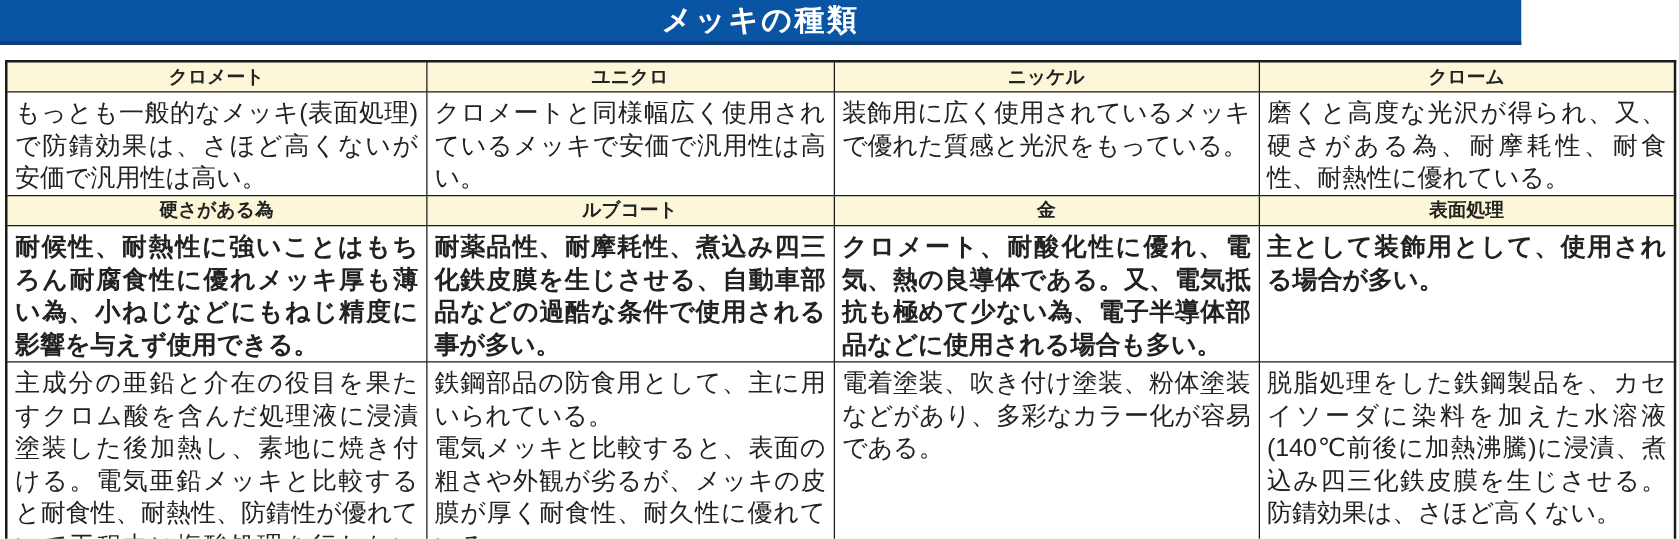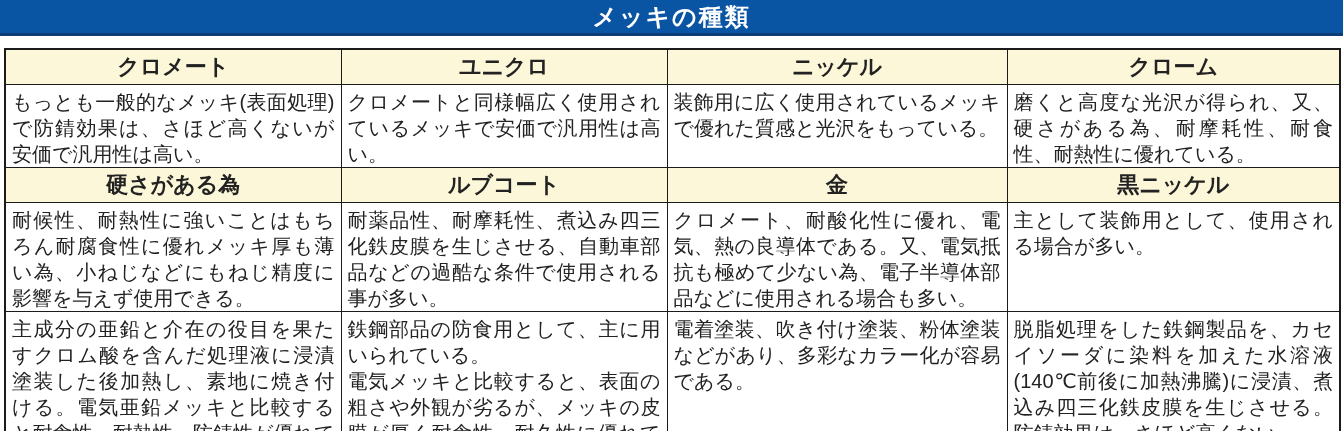--- a/index.html
+++ b/index.html
@@ -10,21 +10,21 @@
     --c-text:#222222;
   }
   *{margin:0;padding:0;box-sizing:border-box;}
   html,body{width:1343px;height:431px;background:#ffffff;overflow:hidden;}
   body{
     font-family:"Liberation Sans","DejaVu Sans",sans-serif;
     color:var(--c-text);
     position:relative;
   }
   .title-bar{
-    position:absolute;left:0;top:0;width:1343px;height:36px;
+    position:absolute;left:0;top:0;width:1217px;height:36px;
     background:var(--c-title-bar);
     border-bottom:3px solid var(--c-title-edge);
     display:flex;align-items:center;justify-content:center;
   }
   .title-bar h1{
     color:#ffffff;font-size:24px;font-weight:bold;letter-spacing:2px;
     line-height:33px;
   }
   table.plating{
     position:absolute;left:4px;top:48px;width:1335px;
@@ -37,35 +37,35 @@
   table.plating col.c4{width:333px;}
   table.plating td{
     border:1px solid var(--c-border);
     vertical-align:top;
   }
   
   table.plating{border:2px solid var(--c-border);}
   td.hcell{
     background:var(--c-header-bg);
     font-weight:bold;
-    font-size:22px;
+    font-size:15px;
     text-align:center;
     vertical-align:middle;
     height:18px;
     padding:2px 4px;
   }
   td.bcell{
     font-size:20px;
     line-height:26px;
     padding:4px 6px 0 6px;
     text-align:justify;
     white-space:pre-line;
   }
   tr.brow1 td.bcell{height:67px;}
-  tr.brow2 td.bcell{height:86px;}
+  tr.brow2 td.bcell{height:86px;font-weight:bold;}
   tr.brow3 td.bcell{height:133px;}
 </style>
 </head>
 <body>
 
 <header class="title-bar">
   <h1>メッキの種類</h1>
 </header>
 
 <table class="plating">
@@ -85,21 +85,21 @@
     <tr class="brow1">
       <td class="bcell">もっとも一般的なメッキ(表面処理)で防錆効果は、さほど高くないが安価で汎用性は高い。</td>
       <td class="bcell">クロメートと同様幅広く使用されているメッキで安価で汎用性は高い。</td>
       <td class="bcell">装飾用に広く使用されているメッキで優れた質感と光沢をもっている。</td>
       <td class="bcell">磨くと高度な光沢が得られ、又、硬さがある為、耐摩耗性、耐食性、耐熱性に優れている。</td>
     </tr>
     <tr class="hrow">
       <td class="hcell">硬さがある為</td>
       <td class="hcell">ルブコート</td>
       <td class="hcell">金</td>
-      <td class="hcell">黒ニッケル</td>
+      <td class="hcell">表面処理</td>
     </tr>
     <tr class="brow2">
       <td class="bcell">耐候性、耐熱性に強いことはもちろん耐腐食性に優れメッキ厚も薄い為、小ねじなどにもねじ精度に影響を与えず使用できる。</td>
       <td class="bcell">耐薬品性、耐摩耗性、煮込み四三化鉄皮膜を生じさせる、自動車部品などの過酷な条件で使用される事が多い。</td>
       <td class="bcell">クロメート、耐酸化性に優れ、電気、熱の良導体である。又、電気抵抗も極めて少ない為、電子半導体部品などに使用される場合も多い。</td>
       <td class="bcell">主として装飾用として、使用される場合が多い。</td>
     </tr>
     <tr class="brow3">
       <td class="bcell">主成分の亜鉛と介在の役目を果たすクロム酸を含んだ処理液に浸漬塗装した後加熱し、素地に焼き付ける。電気亜鉛メッキと比較すると耐食性、耐熱性、防錆性が優れていて工程中に塩酸処理を行わないので、水素脆性の恐れがない。</td>
       <td class="bcell">鉄鋼部品の防食用として、主に用いられている。

